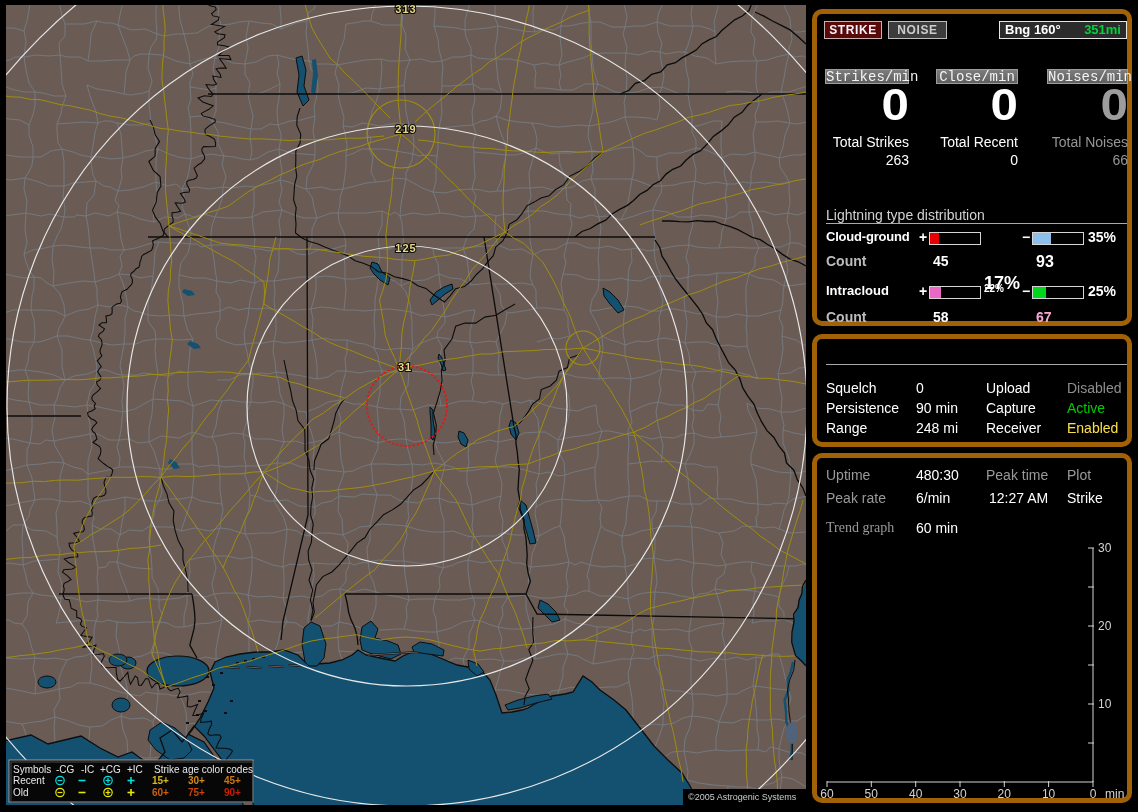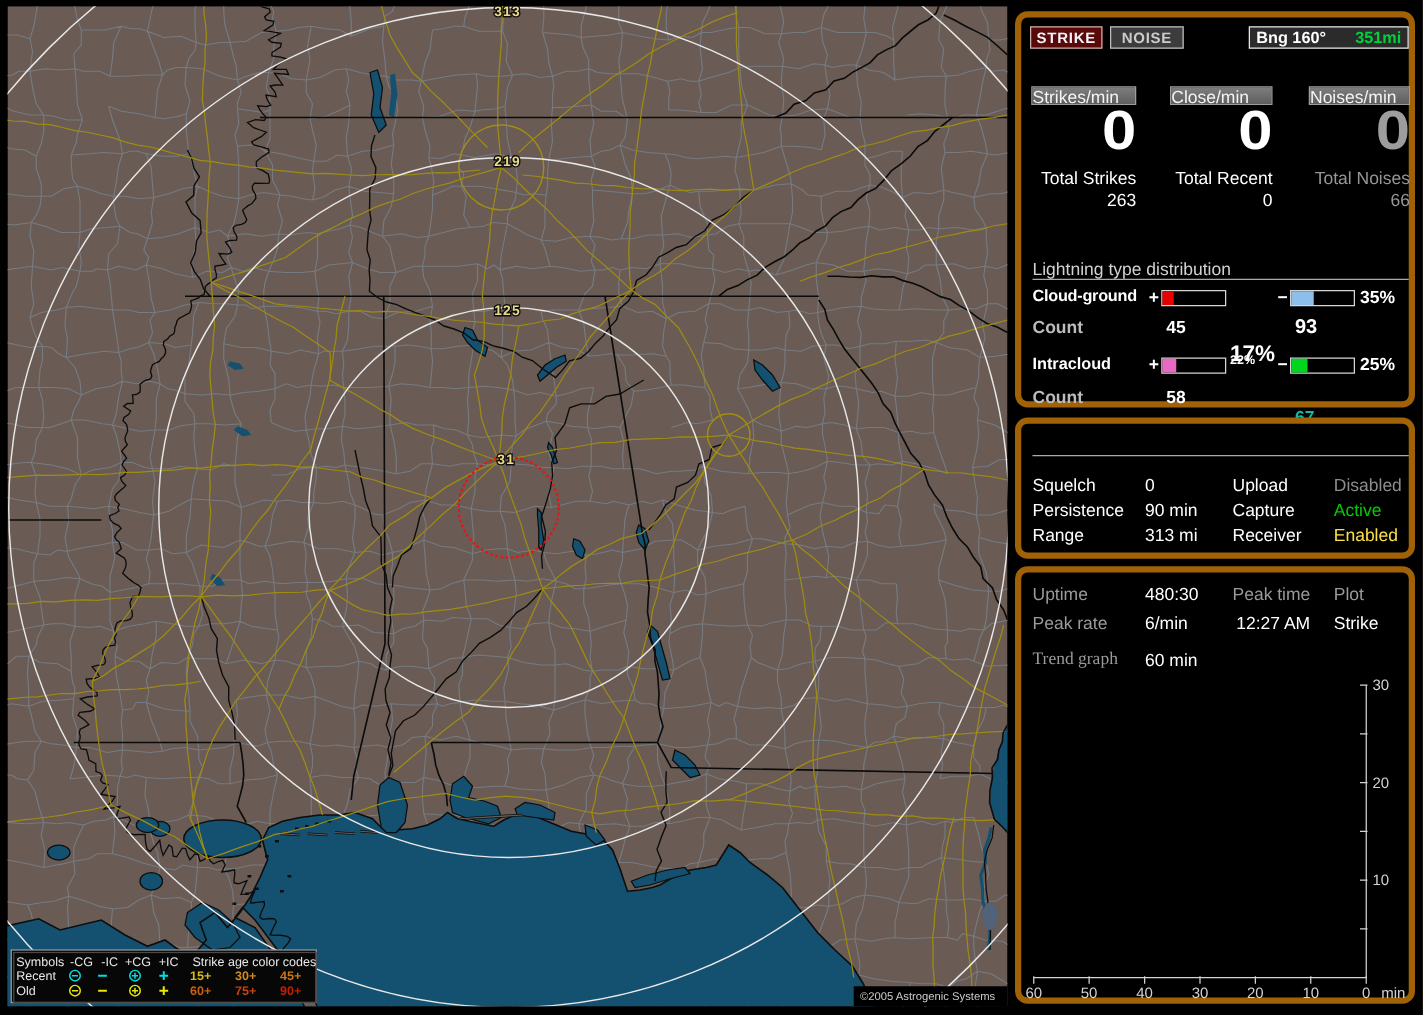--- a/index.html
+++ b/index.html
@@ -2,21 +2,21 @@
 <html><head><meta charset="utf-8"><title>t</title><style>
 html,body{margin:0;padding:0;background:#000;}
 body{width:1138px;height:812px;position:relative;overflow:hidden;
      font-family:"Liberation Sans",sans-serif;}
 *{box-sizing:border-box;}
 .abs{position:absolute;}
 .panel{position:absolute;left:812px;width:320px;background:#000;
        border:5px solid #a16207;border-radius:10px;}
 .btn{position:absolute;font-weight:bold;text-align:center;}
 .gbtn{position:absolute;background:linear-gradient(#7d7d7d,#5f5f5f);border:1px solid #9d9d9d;
-      color:#f4f4f4;font-size:14px;line-height:14px;height:15px;}
+      color:#f4f4f4;text-align:center;font-size:14px;line-height:14px;height:15px;font-family:Liberation Mono, monospace;}
 .col{position:absolute;text-align:right;white-space:nowrap;font-size:14px;}
 .bar{position:absolute;height:13px;width:52px;border:1px solid #d6d6d6;background:#000;}
 .bar>div{height:100%;}
 .lbl{position:absolute;font-size:14px;white-space:nowrap;}
 .b{font-weight:bold;}
 </style></head>
 <body>
 <svg class="abs" style="left:6px;top:5px;" width="800" height="800" viewBox="0 0 800 800">
 <rect x="0" y="0" width="800" height="800" fill="#6a5c55"></rect>
 <path d="M-7 -16 L2 -14 L15 -8 L25 -7M-7 -16 L-11 -5 L-9 8 L-12 19M-12 19 L-3 23 L8 23 L18 26M-12 19 L-10 33 L-7 42 L-6 56M-6 56 L4 55 L9 52 L18 52M-6 56 L-6 65 L-5 73 L-4 80M-4 80 L5 84 L18 87 L29 87M-4 80 L-3 92 L-10 101 L-10 110M-10 110 L3 114 L14 115 L23 120M-10 110 L-10 121 L-14 137 L-13 149M-13 149 L-0 150 L14 152 L27 152M-13 149 L-14 159 L-14 167 L-16 176M-16 176 L-3 174 L5 175 L19 173M-16 176 L-13 188 L-11 199 L-7 212M-7 212 L5 210 L13 209 L20 208M-7 212 L-7 223 L-9 233 L-13 244M-13 244 L-8 251 L-8 258 L-5 268M-5 268 L8 271 L18 273 L28 272M-5 268 L-3 281 L-7 294 L-5 309M-5 309 L7 305 L15 305 L25 305M-5 309 L-7 317 L-11 324 L-11 333M-11 333 L3 334 L16 337 L28 337M-3 367 L5 366 L13 365 L19 365M-3 367 L-5 377 L-12 388 L-15 395M-15 395 L0 393 L9 395 L23 397M-15 395 L-12 409 L-8 423 L-4 433M-4 433 L7 434 L15 436 L24 438M-4 433 L-5 445 L-4 454 L-5 467M-5 467 L2 465 L14 462 L21 460M-5 467 L-6 480 L-10 488 L-8 502M-8 502 L5 500 L18 497 L29 495M-8 502 L-9 511 L-11 521 L-11 527M-11 527 L-0 526 L7 520 L17 520M-4 560 L3 558 L10 559 L17 560M-4 560 L-3 572 L-2 578 L-4 591M-4 591 L7 589 L16 588 L27 588M-4 591 L-7 598 L-6 607 L-6 615M-6 615 L3 615 L8 618 L16 619M-6 615 L-7 626 L-11 638 L-13 650M-13 650 L-1 653 L15 654 L29 653M-13 650 L-14 658 L-14 672 L-15 680M-15 680 L-0 683 L16 686 L29 689M-15 680 L-14 692 L-15 701 L-15 712M-15 712 L-6 715 L3 717 L16 719M-15 712 L-13 726 L-9 732 L-7 745M-7 745 L3 747 L14 749 L25 748M-7 745 L-10 755 L-10 762 L-11 774M-11 774 L-2 776 L9 779 L19 780M-11 774 L-12 789 L-13 805 L-12 816M-12 816 L-3 813 L9 812 L17 809M25 -7 L33 -4 L43 -3 L53 -3M25 -7 L23 5 L21 16 L18 26M18 26 L20 36 L19 44 L18 52M18 52 L30 50 L43 51 L54 50M18 52 L20 65 L23 78 L29 87M29 87 L37 88 L48 91 L60 91M29 87 L29 100 L27 110 L23 120M23 120 L23 130 L27 142 L27 152M27 152 L35 152 L45 146 L56 144M27 152 L26 160 L23 167 L19 173M19 173 L30 176 L43 181 L58 181M19 173 L18 184 L21 196 L20 208M20 208 L35 211 L44 209 L58 212M20 208 L19 224 L21 238 L18 249M18 249 L27 245 L39 243 L47 241M18 249 L20 257 L23 265 L28 272M28 272 L35 273 L41 278 L47 281M28 272 L28 283 L26 291 L25 305M25 305 L37 305 L49 306 L59 311M25 305 L28 315 L29 328 L28 337M28 337 L34 337 L43 334 L51 331M28 337 L23 347 L22 357 L19 365M19 365 L35 367 L48 370 L59 375M19 365 L23 376 L22 389 L23 397M23 397 L34 400 L37 400 L48 400M23 397 L26 410 L26 424 L24 438M24 438 L34 439 L40 435 L48 436M24 438 L21 445 L21 451 L21 460M21 460 L35 459 L47 457 L58 458M21 460 L26 473 L27 481 L29 495M29 495 L36 494 L45 494 L54 496M29 495 L24 505 L23 511 L17 520M17 520 L26 525 L40 526 L51 532M17 520 L16 533 L17 549 L17 560M17 560 L28 556 L43 555 L53 554M17 560 L19 567 L22 580 L27 588M27 588 L35 590 L45 591 L55 593M27 588 L22 597 L21 611 L16 619M16 619 L22 628 L25 640 L29 653M29 653 L40 654 L49 653 L61 655M29 653 L27 663 L30 675 L29 689M29 689 L39 687 L45 686 L53 684M16 719 L28 717 L37 716 L49 712M16 719 L19 726 L21 736 L25 748M25 748 L36 746 L45 746 L52 748M25 748 L24 760 L24 770 L19 780M19 780 L32 778 L42 779 L50 775M19 780 L19 791 L18 800 L17 809M17 809 L26 810 L38 812 L48 812M53 -3 L60 -5 L71 -2 L82 -3M53 -3 L55 6 L56 11 L59 19M59 19 L72 19 L78 19 L91 16M59 19 L59 31 L53 38 L54 50M54 50 L61 52 L74 52 L82 56M54 50 L55 62 L56 79 L60 91M60 91 L56 102 L55 109 L51 119M51 119 L66 118 L77 117 L92 118M51 119 L51 126 L52 138 L56 144M56 144 L67 147 L75 150 L85 152M56 144 L58 157 L58 167 L58 181M58 181 L67 178 L80 177 L90 176M58 181 L57 192 L59 204 L58 212M58 212 L68 212 L71 210 L80 211M58 212 L55 224 L52 229 L47 241M47 241 L58 240 L73 242 L84 243M47 241 L46 255 L48 267 L47 281M47 281 L63 278 L77 276 L89 277M47 281 L54 289 L58 300 L59 311M59 311 L71 306 L83 304 L92 300M59 311 L56 318 L53 323 L51 331M51 331 L62 331 L76 334 L84 335M51 331 L56 345 L56 361 L59 375M59 375 L68 371 L82 369 L91 365M59 375 L54 383 L51 394 L48 400M48 400 L60 401 L69 402 L81 400M48 400 L49 412 L46 425 L48 436M48 436 L61 433 L74 431 L84 429M48 436 L49 441 L56 453 L58 458M58 458 L67 462 L76 464 L82 469M58 458 L54 471 L54 484 L54 496M54 496 L65 497 L74 496 L85 500M54 496 L50 508 L51 522 L51 532M51 532 L52 541 L54 545 L53 554M53 554 L52 567 L56 579 L55 593M55 593 L66 593 L80 597 L92 595M55 593 L54 603 L52 612 L50 618M50 618 L61 617 L77 615 L90 616M61 655 L69 652 L79 651 L85 648M61 655 L56 665 L53 673 L53 684M53 684 L65 682 L72 678 L84 678M53 684 L54 694 L48 705 L49 712M49 712 L63 716 L73 720 L84 722M49 712 L48 722 L49 738 L52 748M52 748 L64 748 L73 748 L82 751M52 748 L52 757 L53 764 L50 775M50 775 L63 775 L75 779 L85 777M50 775 L51 785 L48 802 L48 812M48 812 L62 816 L77 816 L92 817M82 -3 L92 -4 L107 -4 L118 -6M91 16 L99 18 L106 18 L112 20M91 16 L85 29 L84 42 L82 56M82 56 L94 56 L110 55 L124 55M81 80 L91 84 L105 86 L118 89M81 80 L84 91 L90 107 L92 118M92 118 L98 116 L104 116 L111 118M92 118 L89 127 L87 141 L85 152M85 152 L94 152 L105 154 L117 153M85 152 L85 158 L87 170 L90 176M90 176 L98 181 L104 182 L112 186M90 176 L88 190 L81 198 L80 211M80 211 L89 208 L103 211 L111 207M80 211 L82 221 L83 231 L84 243M84 243 L97 243 L105 245 L118 245M84 243 L86 255 L88 268 L89 277M89 277 L98 274 L104 273 L113 269M89 277 L91 284 L91 293 L92 300M92 300 L103 302 L114 300 L122 302M92 300 L89 312 L87 326 L84 335M84 335 L96 338 L106 340 L118 339M84 335 L87 343 L90 356 L91 365M91 365 L100 365 L110 369 L116 370M91 365 L89 379 L84 386 L81 400M81 400 L93 402 L106 405 L117 407M81 400 L82 411 L84 419 L84 429M84 429 L92 429 L103 435 L113 435M84 429 L86 441 L82 456 L82 469M82 469 L92 467 L103 465 L113 462M82 469 L82 481 L82 492 L85 500M85 500 L97 496 L110 494 L119 492M85 500 L84 507 L88 512 L86 520M86 520 L94 524 L105 524 L114 530M86 520 L87 535 L90 550 L92 563M92 563 L100 562 L103 557 L111 557M92 563 L91 573 L92 583 L92 595M92 595 L103 596 L114 597 L124 596M92 595 L91 604 L92 611 L90 616M90 616 L96 617 L102 615 L111 617M90 616 L88 625 L88 638 L85 648M85 648 L93 651 L103 656 L114 659M85 648 L86 661 L85 668 L84 678M84 678 L96 681 L107 685 L122 689M84 722 L96 721 L105 715 L115 711M84 722 L83 734 L83 739 L82 751M82 751 L82 759 L84 767 L85 777M85 777 L97 781 L108 781 L119 785M85 777 L89 792 L89 805 L92 817M118 -6 L130 -5 L139 -8 L153 -12M118 -6 L115 5 L114 10 L112 20M112 20 L125 25 L139 24 L151 29M112 20 L116 31 L121 44 L124 55M124 55 L128 51 L135 49 L143 49M124 55 L120 67 L119 79 L118 89M118 89 L125 90 L137 88 L143 86M111 118 L124 120 L136 120 L145 118M111 118 L115 129 L116 143 L117 153M117 153 L129 150 L140 146 L152 144M117 153 L115 165 L116 173 L112 186M112 186 L124 185 L137 182 L150 177M112 186 L109 195 L113 201 L111 207M111 207 L124 210 L134 214 L148 217M111 207 L113 218 L115 234 L118 245M118 245 L130 243 L142 239 L153 237M118 245 L114 251 L116 261 L113 269M113 269 L126 270 L134 273 L147 271M113 269 L117 278 L120 290 L122 302M122 302 L128 306 L134 307 L142 310M122 302 L119 314 L119 328 L118 339M118 339 L130 339 L137 336 L150 334M118 339 L116 350 L114 361 L116 370M116 370 L130 370 L138 368 L152 370M116 370 L118 380 L116 396 L117 407M117 407 L129 404 L136 400 L147 394M117 407 L116 414 L115 425 L113 435M113 435 L123 434 L132 438 L143 437M113 435 L111 442 L114 453 L113 462M113 462 L129 462 L139 462 L154 464M119 492 L131 494 L143 496 L153 496M119 492 L119 504 L116 517 L114 530M114 530 L123 525 L136 526 L144 521M114 530 L111 539 L113 548 L111 557M111 557 L125 562 L132 563 L146 564M111 557 L115 571 L121 586 L124 596M124 596 L131 594 L142 593 L153 595M111 617 L125 618 L140 617 L154 617M111 617 L110 631 L113 644 L114 659M114 659 L124 653 L136 651 L145 647M114 659 L117 670 L120 677 L122 689M122 689 L134 691 L140 687 L152 689M122 689 L120 697 L117 705 L115 711M115 711 L124 714 L138 713 L147 717M115 711 L117 725 L121 735 L122 750M122 750 L130 750 L138 753 L144 753M119 785 L129 783 L143 786 L154 785M119 803 L130 807 L142 811 L153 815M153 -12 L158 -9 L168 -9 L173 -6M153 -12 L150 3 L150 15 L151 29M151 29 L158 31 L170 29 L178 29M151 29 L150 35 L145 42 L143 49M143 49 L156 50 L170 56 L184 59M143 49 L142 63 L146 76 L143 86M143 86 L143 99 L144 108 L145 118M145 118 L148 126 L150 136 L152 144M152 144 L163 149 L172 152 L185 154M152 144 L150 153 L150 165 L150 177M150 177 L161 181 L170 179 L176 184M150 177 L151 191 L147 204 L148 217M148 217 L159 212 L172 213 L179 209M153 237 L166 238 L175 238 L184 239M153 237 L149 247 L148 262 L147 271M147 271 L145 287 L142 296 L142 310M142 310 L155 311 L167 310 L178 311M142 310 L142 316 L149 326 L150 334M150 334 L161 334 L174 335 L187 334M150 334 L149 345 L150 356 L152 370M152 370 L163 371 L173 366 L182 368M152 370 L150 376 L148 385 L147 394M147 394 L161 395 L176 396 L187 401M147 394 L146 409 L143 423 L143 437M143 437 L155 431 L173 433 L186 427M143 437 L148 446 L151 456 L154 464M154 464 L164 464 L173 459 L187 459M154 464 L154 473 L156 487 L153 496M153 496 L162 494 L174 494 L186 492M153 496 L149 502 L148 511 L144 521M144 521 L152 522 L166 522 L175 526M144 521 L143 534 L145 550 L146 564M146 564 L146 572 L152 584 L153 595M153 595 L164 594 L174 593 L181 590M153 595 L153 602 L156 609 L154 617M154 617 L161 618 L169 622 L178 622M154 617 L149 629 L148 638 L145 647M145 647 L158 648 L167 651 L177 655M145 647 L150 659 L152 674 L152 689M152 689 L161 689 L168 691 L173 690M152 689 L151 700 L150 710 L147 717M147 717 L148 729 L145 740 L144 753M144 753 L159 752 L169 751 L183 749M154 785 L160 781 L167 779 L178 772M154 785 L152 796 L155 807 L153 815M153 815 L160 813 L175 812 L182 808M173 -6 L187 -3 L196 -2 L209 -4M173 -6 L173 5 L174 15 L178 29M178 29 L191 28 L203 21 L215 20M178 29 L181 41 L183 48 L184 59M184 59 L191 56 L202 53 L209 53M184 59 L187 69 L184 77 L184 82M184 82 L191 83 L204 85 L210 83M184 82 L185 94 L182 103 L184 112M184 112 L194 111 L201 112 L206 116M184 112 L185 127 L185 138 L185 154M185 154 L194 151 L205 149 L218 151M185 154 L183 166 L181 174 L176 184M176 184 L190 182 L203 184 L217 182M176 184 L178 191 L176 202 L179 209M179 209 L188 212 L197 209 L209 212M179 209 L182 219 L185 227 L184 239M184 239 L191 239 L195 242 L205 240M184 239 L182 248 L175 258 L173 270M173 270 L187 273 L199 273 L211 276M173 270 L173 282 L177 299 L178 311M178 311 L189 309 L201 308 L214 306M178 311 L179 316 L182 326 L187 334M187 334 L184 345 L183 357 L182 368M182 368 L182 381 L184 390 L187 401M187 401 L196 398 L205 395 L216 396M187 401 L187 407 L186 418 L186 427M186 427 L193 429 L201 432 L206 432M186 427 L186 439 L186 450 L187 459M187 459 L193 462 L206 460 L213 461M187 459 L188 471 L187 479 L186 492M186 492 L195 496 L208 498 L216 499M186 492 L182 505 L178 517 L175 526M175 526 L189 523 L203 526 L214 523M183 555 L191 553 L198 552 L207 551M183 555 L184 567 L182 578 L181 590M181 590 L189 590 L200 592 L208 589M181 590 L181 598 L178 611 L178 622M178 622 L191 619 L204 618 L216 615M177 655 L186 656 L200 652 L210 654M177 655 L175 666 L175 681 L173 690M173 690 L182 690 L195 687 L207 687M173 690 L177 697 L180 707 L181 719M181 719 L191 718 L200 714 L211 712M181 719 L180 727 L184 740 L183 749M183 749 L195 748 L204 741 L214 740M183 749 L182 755 L182 767 L178 772M178 772 L181 786 L180 796 L182 808M182 808 L191 807 L200 809 L206 809M209 -4 L217 -6 L228 -3 L238 -3M209 -4 L213 4 L212 10 L215 20M215 20 L225 19 L233 17 L243 16M215 20 L213 33 L213 42 L209 53M209 53 L218 54 L227 58 L239 59M209 53 L207 65 L210 73 L210 83M210 83 L210 93 L210 106 L206 116M206 116 L219 118 L231 121 L245 124M206 116 L212 127 L212 139 L218 151M218 151 L228 152 L236 154 L244 155M218 151 L216 159 L220 172 L217 182M217 182 L226 183 L240 181 L248 182M217 182 L216 194 L213 203 L209 212M209 212 L222 213 L235 213 L246 212M209 212 L206 221 L205 228 L205 240M205 240 L219 240 L234 241 L248 244M205 240 L208 254 L209 264 L211 276M211 276 L225 278 L234 275 L249 278M211 276 L210 287 L214 294 L214 306M214 306 L223 302 L232 305 L243 303M214 306 L214 314 L210 323 L211 333M211 333 L220 337 L230 340 L239 339M211 375 L223 375 L234 370 L247 369M216 396 L224 395 L235 397 L245 397M216 396 L212 407 L210 421 L206 432M206 432 L217 430 L227 428 L237 429M206 432 L210 440 L212 451 L213 461M213 461 L220 462 L232 461 L240 461M213 461 L214 471 L214 485 L216 499M216 499 L217 505 L215 515 L214 523M214 523 L223 524 L229 526 L239 529M214 523 L210 534 L208 541 L207 551M207 551 L221 551 L235 554 L246 552M207 551 L210 563 L206 579 L208 589M208 589 L219 588 L232 588 L242 590M208 589 L211 596 L213 607 L216 615M216 615 L213 628 L210 644 L210 654M210 654 L222 653 L232 656 L242 658M210 654 L210 665 L207 677 L207 687M207 687 L219 688 L233 686 L244 687M207 687 L207 697 L208 705 L211 712M211 712 L222 712 L234 715 L248 719M211 712 L212 720 L214 730 L214 740M214 740 L213 756 L214 766 L215 782M215 782 L226 784 L233 780 L241 782M206 809 L221 809 L233 813 L248 816M238 -3 L249 -4 L260 -6 L273 -6M243 16 L255 18 L266 19 L275 24M243 16 L240 32 L242 43 L239 59M239 59 L250 57 L262 51 L271 50M239 59 L239 69 L244 78 L242 90M242 90 L255 88 L264 84 L274 79M242 90 L244 99 L247 111 L245 124M245 124 L255 124 L264 119 L272 120M245 124 L244 132 L246 146 L244 155M244 155 L252 153 L262 147 L273 144M248 182 L256 180 L266 178 L274 175M248 182 L248 194 L248 201 L246 212M246 212 L257 207 L267 206 L276 205M246 212 L247 222 L249 233 L248 244M248 244 L254 244 L263 246 L273 244M248 244 L250 253 L248 265 L249 278M249 278 L253 276 L262 276 L268 276M249 278 L246 288 L244 296 L243 303M243 303 L250 304 L261 303 L269 305M243 303 L242 312 L238 328 L239 339M239 339 L248 338 L257 338 L268 336M239 339 L241 347 L243 359 L247 369M247 369 L255 368 L263 369 L270 367M247 369 L247 377 L245 390 L245 397M245 397 L255 398 L268 396 L278 399M245 397 L240 409 L241 416 L237 429M237 429 L249 434 L264 434 L278 437M237 429 L239 438 L238 452 L240 461M240 461 L251 461 L260 460 L271 458M240 461 L239 471 L242 478 L244 490M244 490 L253 492 L260 496 L268 496M244 490 L243 504 L239 516 L239 529M239 529 L255 528 L267 528 L281 524M239 529 L243 536 L246 547 L246 552M246 552 L254 555 L267 560 L277 562M246 552 L246 566 L244 580 L242 590M242 590 L252 592 L264 591 L277 593M242 590 L244 600 L244 608 L242 617M242 617 L254 615 L267 617 L281 617M242 617 L243 630 L243 646 L242 658M242 658 L252 656 L259 649 L268 648M242 658 L243 666 L245 676 L244 687M244 687 L251 688 L262 685 L269 686M244 687 L243 699 L245 710 L248 719M248 719 L259 718 L267 713 L275 712M248 719 L247 725 L244 735 L241 740M241 740 L256 746 L264 747 L277 751M241 782 L251 783 L262 782 L270 780M241 782 L244 794 L247 805 L248 816M248 816 L259 815 L267 807 L278 805M273 -6 L284 -6 L298 -4 L310 -2M273 -6 L274 2 L275 13 L275 24M275 24 L285 20 L290 18 L301 16M271 50 L282 53 L292 55 L303 56M271 50 L273 59 L271 68 L274 79M274 79 L273 93 L271 105 L272 120M272 120 L284 116 L295 115 L309 111M272 120 L275 129 L275 133 L273 144M273 144 L285 148 L297 149 L309 150M273 144 L274 153 L276 167 L274 175M274 175 L283 177 L294 182 L300 184M274 175 L276 185 L273 197 L276 205M276 205 L288 210 L298 213 L311 213M276 205 L273 216 L275 232 L273 244M273 244 L282 244 L292 249 L301 250M273 244 L273 255 L272 267 L268 276M268 276 L282 274 L294 272 L310 272M268 276 L269 287 L268 295 L269 305M269 305 L282 305 L291 305 L305 304M269 305 L270 316 L270 326 L268 336M268 336 L279 338 L291 337 L306 335M268 336 L267 347 L269 356 L270 367M270 367 L284 369 L296 371 L311 374M270 367 L273 380 L274 389 L278 399M278 399 L287 403 L292 406 L300 407M278 399 L278 410 L276 425 L278 437M278 437 L290 436 L299 439 L308 437M278 437 L275 444 L273 449 L271 458M271 458 L285 458 L295 462 L309 463M271 458 L272 472 L271 483 L268 496M268 496 L281 495 L293 501 L309 502M268 496 L272 503 L278 513 L281 524M281 524 L291 526 L295 529 L303 531M281 524 L280 537 L278 549 L277 562M277 562 L284 559 L295 560 L307 558M277 562 L278 570 L278 585 L277 593M277 593 L285 592 L296 591 L305 593M277 593 L280 603 L278 609 L281 617M281 617 L290 618 L293 620 L303 626M281 617 L274 627 L272 638 L268 648M268 648 L282 648 L299 647 L311 647M268 648 L268 659 L270 675 L269 686M269 686 L283 684 L297 682 L311 680M269 686 L273 696 L274 701 L275 712M275 712 L285 712 L298 716 L306 717M275 712 L277 725 L276 736 L277 751M277 751 L284 747 L293 742 L304 740M277 751 L274 760 L272 768 L270 780M270 780 L283 779 L297 778 L311 774M270 780 L271 788 L274 797 L278 805M278 805 L287 809 L294 810 L302 814M310 -2 L319 -4 L329 -3 L335 -4M310 -2 L308 4 L302 8 L301 16M301 16 L300 28 L302 44 L303 56M303 56 L311 59 L323 59 L331 60M303 56 L305 64 L311 72 L312 84M312 84 L310 94 L308 102 L309 111M309 111 L307 126 L309 138 L309 150M309 150 L307 160 L301 172 L300 184M300 184 L315 182 L327 185 L337 184M300 184 L306 192 L308 202 L311 213M311 213 L317 211 L325 208 L332 208M311 213 L306 224 L306 238 L301 250M301 250 L312 245 L327 244 L340 240M310 272 L320 271 L329 272 L339 274M310 272 L310 285 L308 294 L305 304M305 304 L315 302 L327 303 L338 305M305 304 L307 314 L306 326 L306 335M306 335 L319 333 L327 335 L341 335M306 335 L309 347 L311 360 L311 374M311 374 L322 372 L331 366 L340 366M300 407 L313 402 L322 397 L334 395M300 407 L302 419 L305 426 L308 437M308 437 L317 435 L324 431 L333 427M308 437 L308 446 L307 453 L309 463M309 463 L320 465 L330 466 L338 467M309 463 L309 477 L307 487 L309 502M309 502 L316 498 L326 496 L333 491M309 502 L309 509 L303 519 L303 531M303 531 L314 528 L324 528 L337 530M307 558 L322 559 L332 559 L344 558M307 558 L308 571 L306 581 L305 593M305 593 L316 591 L324 585 L334 584M305 593 L304 602 L302 613 L303 626M303 626 L310 621 L326 621 L333 617M303 626 L305 633 L308 641 L311 647M311 680 L322 683 L328 683 L338 681M311 680 L310 691 L310 705 L306 717M306 717 L318 715 L329 715 L344 716M306 717 L307 727 L307 734 L304 740M304 740 L317 743 L329 743 L340 742M304 740 L309 751 L309 763 L311 774M311 774 L306 788 L307 802 L302 814M302 814 L315 815 L329 810 L343 811M335 -4 L345 -8 L358 -6 L369 -10M340 19 L348 18 L358 16 L365 16M340 19 L338 35 L334 45 L331 60M331 60 L347 57 L359 55 L375 54M331 60 L329 68 L333 80 L332 89M332 89 L346 88 L360 83 L374 84M332 89 L334 99 L338 112 L337 121M337 121 L346 122 L357 118 L363 119M337 121 L339 128 L341 140 L340 151M340 151 L348 148 L356 144 L363 144M340 151 L340 162 L339 170 L337 184M337 184 L349 181 L360 178 L370 177M337 184 L334 192 L334 199 L332 208M332 208 L345 208 L361 208 L376 206M332 208 L333 217 L338 228 L340 240M340 240 L338 251 L339 261 L339 274M339 274 L348 274 L360 272 L373 271M339 274 L340 284 L339 296 L338 305M338 305 L349 305 L358 306 L369 305M341 335 L350 338 L359 339 L368 343M341 335 L341 348 L339 353 L340 366M340 366 L354 368 L363 366 L376 366M340 366 L337 377 L335 386 L334 395M334 395 L347 399 L358 399 L371 402M334 395 L332 404 L335 415 L333 427M333 427 L347 432 L357 433 L372 438M333 427 L334 439 L335 454 L338 467M338 467 L347 466 L355 462 L365 459M338 467 L336 474 L332 484 L333 491M333 491 L348 492 L356 489 L371 490M333 491 L332 506 L336 514 L337 530M337 530 L348 525 L354 522 L364 521M337 530 L342 538 L341 548 L344 558M344 558 L348 560 L354 558 L362 557M344 558 L340 567 L340 576 L334 584M334 584 L346 587 L359 584 L370 587M334 584 L335 596 L334 606 L333 617M333 617 L343 619 L355 623 L365 624M333 617 L332 625 L332 634 L333 646M333 646 L348 647 L359 647 L372 652M333 646 L337 657 L334 669 L338 681M338 681 L348 681 L360 686 L372 690M338 681 L340 691 L343 704 L344 716M344 716 L353 716 L362 718 L373 717M344 716 L344 726 L340 734 L340 742M340 742 L350 747 L359 748 L371 753M340 742 L342 753 L342 765 L343 778M343 811 L351 811 L360 815 L371 816M369 -10 L379 -13 L393 -14 L405 -15M369 -10 L369 1 L366 9 L365 16M365 16 L377 20 L383 20 L396 20M375 54 L383 56 L396 56 L404 55M375 54 L376 63 L375 74 L374 84M374 84 L379 83 L391 82 L398 80M374 84 L370 97 L366 106 L363 119M363 119 L374 121 L390 118 L403 120M363 119 L361 129 L365 134 L363 144M363 144 L378 144 L390 146 L407 149M363 144 L367 152 L365 167 L370 177M370 177 L381 176 L388 173 L400 174M376 206 L384 210 L389 207 L394 211M376 206 L376 220 L372 230 L373 244M373 244 L383 244 L391 241 L398 240M373 244 L374 253 L371 264 L373 271M373 271 L380 273 L389 276 L395 281M373 271 L371 283 L369 295 L369 305M369 305 L382 304 L392 305 L405 307M369 305 L368 315 L369 330 L368 343M368 343 L379 345 L395 343 L407 344M368 343 L372 351 L373 358 L376 366M376 366 L385 367 L393 367 L403 366M376 366 L374 376 L374 388 L371 402M371 402 L377 403 L384 404 L394 404M371 402 L372 414 L373 425 L372 438M372 438 L382 435 L393 434 L400 434M372 438 L372 443 L369 450 L365 459M365 459 L381 459 L392 460 L406 459M365 459 L366 467 L367 479 L371 490M371 490 L384 490 L393 495 L402 497M371 490 L369 499 L367 509 L364 521M364 521 L376 519 L389 520 L400 521M364 521 L364 535 L361 543 L362 557M362 557 L373 555 L389 556 L398 556M362 557 L364 570 L367 576 L370 587M370 587 L381 590 L393 592 L403 595M370 587 L370 601 L366 614 L365 624M365 624 L376 625 L390 624 L398 624M365 624 L370 632 L369 641 L372 652M372 652 L378 656 L390 655 L398 659M372 652 L372 667 L370 675 L372 690M372 690 L381 688 L394 685 L405 685M372 690 L370 699 L375 709 L373 717M373 717 L383 714 L393 715 L400 713M373 717 L374 730 L371 742 L371 753M371 753 L378 751 L390 753 L398 754M371 753 L370 764 L371 769 L368 779M368 779 L379 777 L390 778 L399 779M368 779 L367 792 L368 804 L371 816M371 816 L381 816 L395 813 L407 812M405 -15 L414 -15 L422 -12 L433 -10M405 -15 L400 -3 L397 8 L396 20M396 20 L400 30 L399 44 L404 55M404 55 L415 54 L426 57 L436 56M404 55 L400 65 L399 74 L398 80M398 80 L399 93 L400 107 L403 120M403 120 L407 130 L408 139 L407 149M407 149 L413 151 L421 150 L431 151M407 149 L406 155 L400 168 L400 174M400 174 L411 180 L416 183 L427 187M400 174 L398 184 L395 199 L394 211M394 211 L407 208 L420 210 L434 208M394 211 L396 218 L397 231 L398 240M398 240 L396 255 L396 265 L395 281M395 281 L405 276 L419 275 L433 269M395 281 L400 287 L404 299 L405 307M405 307 L416 311 L426 309 L439 312M405 307 L406 318 L406 332 L407 344M407 344 L413 339 L423 335 L431 332M407 344 L404 351 L403 359 L403 366M403 366 L417 367 L427 369 L437 369M403 366 L402 380 L395 392 L394 404M394 404 L406 405 L422 400 L435 401M394 404 L398 415 L399 423 L400 434M400 434 L408 437 L421 435 L429 437M400 434 L401 441 L404 452 L406 459M406 459 L416 460 L428 458 L439 460M406 459 L407 470 L405 486 L402 497M402 497 L412 498 L420 494 L433 493M402 497 L402 506 L403 512 L400 521M400 521 L413 525 L427 527 L438 527M400 521 L401 530 L397 545 L398 556M398 556 L410 558 L423 559 L437 563M398 556 L399 570 L401 582 L403 595M403 595 L413 594 L422 594 L429 594M403 595 L400 602 L401 612 L398 624M398 624 L409 626 L422 627 L431 627M398 659 L411 660 L421 657 L432 657M398 659 L399 667 L400 677 L405 685M405 685 L412 684 L422 683 L429 681M405 685 L405 696 L402 703 L400 713M400 713 L409 719 L422 719 L433 722M400 713 L400 727 L399 738 L398 754M398 754 L409 749 L422 746 L432 742M398 754 L399 760 L399 769 L399 779M399 779 L410 779 L419 779 L433 776M399 779 L403 788 L404 801 L407 812M407 812 L416 813 L423 811 L433 811M433 -10 L444 -9 L454 -10 L463 -11M433 -10 L429 -0 L429 10 L428 21M428 21 L440 22 L451 23 L459 25M428 21 L432 34 L433 45 L436 56M436 56 L447 52 L456 52 L465 50M436 56 L437 64 L436 71 L436 81M436 81 L445 81 L456 80 L467 79M436 81 L435 93 L436 108 L433 123M433 123 L444 122 L453 121 L467 120M433 123 L432 133 L432 143 L431 151M431 151 L430 161 L430 176 L427 187M427 187 L439 188 L451 185 L466 184M427 187 L430 194 L432 201 L434 208M434 208 L444 209 L458 212 L470 211M427 244 L436 243 L445 243 L457 243M427 244 L428 250 L432 259 L433 269M433 269 L444 273 L455 274 L465 280M433 269 L435 286 L437 298 L439 312M439 312 L451 309 L459 306 L469 305M439 312 L439 318 L432 326 L431 332M431 332 L443 334 L451 336 L464 337M431 332 L436 342 L433 357 L437 369M437 369 L448 370 L459 368 L467 368M437 369 L436 380 L433 389 L435 401M435 401 L447 398 L455 396 L466 396M429 437 L439 438 L452 436 L463 439M429 437 L431 444 L436 454 L439 460M439 460 L447 462 L454 466 L461 466M439 460 L436 472 L434 483 L433 493M433 493 L443 497 L454 498 L466 500M433 493 L435 506 L438 515 L438 527M438 527 L447 526 L461 531 L468 532M438 527 L438 538 L438 553 L437 563M437 563 L447 560 L451 558 L462 555M437 563 L433 573 L434 582 L429 594M429 594 L439 595 L455 595 L467 593M429 594 L427 605 L430 614 L431 627M431 627 L445 623 L457 617 L469 615M431 627 L433 639 L433 645 L432 657M432 657 L440 657 L449 653 L457 654M432 657 L432 666 L428 673 L429 681M429 681 L431 694 L432 708 L433 722M433 722 L444 718 L455 716 L467 715M433 722 L431 727 L431 733 L432 742M432 742 L441 743 L448 746 L458 749M432 742 L433 752 L431 763 L433 776M433 776 L444 777 L455 777 L469 778M433 776 L431 786 L432 798 L433 811M433 811 L444 814 L456 815 L466 816M463 -11 L473 -8 L481 -7 L489 -5M463 -11 L463 1 L459 15 L459 25M459 25 L470 24 L482 23 L492 21M459 25 L460 32 L465 43 L465 50M465 50 L472 53 L482 54 L490 54M465 50 L465 58 L466 69 L467 79M467 79 L475 84 L487 84 L496 90M467 79 L469 94 L466 107 L467 120M467 120 L475 116 L482 115 L490 111M467 120 L470 128 L467 139 L468 147M468 147 L480 148 L491 149 L500 150M468 147 L468 157 L469 172 L466 184M466 184 L475 185 L483 187 L491 186M466 184 L470 191 L467 204 L470 211M470 211 L476 211 L484 209 L490 211M470 211 L468 224 L462 230 L457 243M457 243 L467 242 L479 241 L492 240M457 243 L461 254 L463 270 L465 280M465 280 L475 279 L483 278 L488 279M469 305 L467 314 L464 326 L464 337M464 337 L470 338 L483 336 L490 337M464 337 L467 346 L467 357 L467 368M467 368 L475 368 L484 370 L493 370M467 368 L465 376 L468 388 L466 396M466 396 L479 398 L485 396 L497 399M463 439 L472 438 L484 435 L492 437M463 439 L462 448 L463 458 L461 466M461 466 L469 465 L481 463 L491 462M461 466 L461 478 L465 490 L466 500M466 500 L475 497 L485 494 L495 491M466 500 L467 511 L466 521 L468 532M468 532 L476 531 L489 531 L496 528M468 532 L466 537 L466 545 L462 555M462 555 L476 558 L486 556 L502 555M462 555 L462 566 L464 582 L467 593M467 593 L478 593 L491 592 L502 592M467 593 L469 599 L466 609 L469 615M469 615 L478 617 L482 619 L492 622M469 615 L463 630 L463 642 L457 654M457 654 L469 655 L486 654 L498 656M457 654 L460 668 L463 677 L469 691M469 691 L476 687 L482 689 L489 685M469 691 L470 699 L469 709 L467 715M467 715 L474 715 L488 717 L495 721M467 715 L466 727 L460 737 L458 749M458 749 L468 751 L480 751 L492 751M458 749 L460 757 L465 767 L469 778M469 778 L479 777 L487 778 L496 776M469 778 L466 792 L465 805 L466 816M466 816 L477 817 L488 811 L497 812M489 -5 L503 -3 L515 -3 L529 -6M489 -5 L489 3 L489 13 L492 21M492 21 L506 24 L518 26 L529 27M492 21 L491 33 L489 43 L490 54M490 54 L504 54 L514 56 L528 60M490 54 L491 65 L492 75 L496 90M496 90 L495 98 L494 105 L490 111M490 111 L500 115 L512 117 L526 118M490 111 L494 126 L499 138 L500 150M500 150 L510 150 L521 147 L530 143M500 150 L497 164 L496 173 L491 186M491 186 L500 186 L512 183 L524 183M490 211 L499 209 L511 210 L522 206M490 211 L489 220 L489 231 L492 240M492 240 L504 245 L516 244 L527 250M488 279 L500 279 L516 278 L527 280M488 279 L494 289 L495 300 L501 308M501 308 L511 307 L523 305 L531 303M501 308 L499 319 L495 327 L490 337M490 337 L493 348 L492 361 L493 370M493 370 L506 370 L519 374 L531 372M497 399 L508 396 L515 398 L524 395M497 399 L494 410 L493 423 L492 437M492 437 L507 434 L518 428 L533 427M492 437 L492 443 L489 455 L491 462M491 462 L505 462 L519 465 L533 469M491 462 L494 471 L496 479 L495 491M495 491 L493 501 L497 516 L496 528M496 528 L509 530 L519 530 L533 531M496 528 L496 535 L501 546 L502 555M502 555 L507 558 L515 558 L525 562M502 592 L509 591 L512 591 L520 590M502 592 L496 602 L497 610 L492 622M492 622 L503 624 L517 624 L526 623M492 622 L496 634 L494 646 L498 656M498 656 L509 656 L518 653 L529 654M498 656 L494 667 L492 675 L489 685M489 685 L500 685 L519 689 L531 690M489 685 L488 697 L490 708 L495 721M495 721 L496 731 L495 743 L492 751M492 751 L500 752 L511 752 L520 752M492 751 L494 757 L493 768 L496 776M496 776 L507 780 L516 779 L527 784M496 776 L495 788 L495 799 L497 812M497 812 L506 808 L515 807 L523 804M529 -6 L539 -4 L552 -2 L563 -3M529 -6 L527 6 L527 17 L529 27M529 27 L537 24 L548 25 L555 21M528 60 L539 58 L546 60 L553 60M528 60 L530 68 L529 74 L529 83M529 83 L538 83 L548 84 L555 85M526 118 L536 119 L542 121 L552 122M526 118 L529 125 L531 134 L530 143M530 143 L536 146 L546 149 L553 148M530 143 L526 157 L523 168 L524 183M524 183 L536 182 L547 185 L560 183M524 183 L525 192 L523 197 L522 206M522 206 L538 206 L552 209 L564 210M522 206 L524 222 L524 236 L527 250M527 250 L537 245 L550 244 L561 238M527 250 L525 260 L524 272 L527 280M527 280 L530 285 L530 295 L531 303M531 303 L542 303 L548 304 L558 305M531 337 L544 333 L552 334 L564 331M531 372 L538 372 L550 371 L556 368M524 395 L539 400 L550 403 L564 405M524 395 L527 406 L532 414 L533 427M533 427 L539 427 L546 431 L552 435M533 427 L533 442 L534 453 L533 469M533 469 L543 467 L552 471 L559 470M533 469 L530 479 L531 490 L530 502M530 502 L539 497 L548 495 L556 494M530 502 L529 509 L532 523 L533 531M533 531 L542 526 L548 523 L554 521M533 531 L529 542 L526 549 L525 562M525 562 L537 561 L548 560 L563 557M525 562 L523 570 L522 582 L520 590M520 590 L535 593 L545 593 L560 591M520 590 L520 603 L523 615 L526 623M526 623 L536 621 L548 619 L559 614M526 623 L528 632 L530 644 L529 654M529 654 L539 652 L552 649 L562 649M531 690 L537 691 L546 686 L553 685M531 690 L528 696 L525 706 L521 712M521 712 L531 713 L540 718 L552 719M521 712 L519 725 L523 740 L520 752M520 752 L522 761 L527 775 L527 784M527 784 L542 783 L552 780 L563 776M527 784 L524 789 L523 795 L523 804M523 804 L531 808 L541 811 L553 816M563 -3 L569 -3 L574 -5 L583 -4M563 -3 L560 5 L556 13 L555 21M555 21 L563 21 L577 18 L585 17M555 21 L554 33 L556 50 L553 60M553 60 L562 57 L577 53 L586 49M553 60 L555 71 L553 77 L555 85M555 85 L567 85 L579 79 L592 79M552 122 L563 121 L575 120 L583 121M553 148 L564 148 L573 147 L586 146M553 148 L554 160 L560 174 L560 183M560 183 L567 182 L576 176 L585 174M560 183 L561 195 L565 199 L564 210M564 210 L574 213 L585 210 L593 212M564 210 L566 219 L564 227 L561 238M561 238 L570 238 L582 243 L593 243M561 238 L558 251 L560 257 L557 269M557 269 L571 270 L581 274 L593 275M557 269 L555 279 L557 293 L558 305M558 305 L562 312 L562 322 L564 331M556 368 L571 372 L581 373 L593 374M556 368 L558 381 L563 392 L564 405M564 405 L572 406 L579 403 L590 400M564 405 L561 417 L557 425 L552 435M552 435 L565 432 L582 430 L596 426M552 435 L552 446 L558 457 L559 470M559 470 L568 467 L581 464 L589 462M559 470 L558 480 L557 487 L556 494M556 494 L566 495 L580 496 L592 495M556 494 L556 502 L555 513 L554 521M554 521 L558 531 L560 545 L563 557M563 557 L569 560 L575 557 L584 560M563 557 L560 571 L562 582 L560 591M560 591 L568 590 L577 586 L583 586M560 591 L558 601 L562 607 L559 614M559 614 L569 618 L583 620 L591 622M559 614 L559 627 L559 639 L562 649M562 649 L572 651 L577 654 L587 659M562 649 L557 662 L557 671 L553 685M553 685 L566 682 L576 685 L590 683M553 685 L550 694 L551 706 L552 719M552 719 L566 718 L580 712 L591 710M552 719 L551 726 L551 737 L554 743M554 743 L569 745 L578 749 L592 752M554 743 L556 754 L558 765 L563 776M563 776 L558 788 L558 803 L553 816M553 816 L564 811 L579 810 L593 806M583 -4 L596 -7 L610 -11 L620 -13M583 -4 L583 2 L583 8 L585 17M585 17 L594 17 L606 22 L619 22M585 17 L585 26 L585 37 L586 49M586 49 L598 48 L611 48 L620 48M586 49 L587 61 L588 67 L592 79M592 79 L601 83 L609 87 L620 88M592 79 L587 93 L587 105 L583 121M583 121 L594 119 L605 117 L619 112M583 121 L582 132 L584 138 L586 146M586 146 L598 147 L614 143 L627 142M586 146 L586 154 L587 165 L585 174M585 174 L598 174 L612 174 L626 174M585 174 L589 184 L589 199 L593 212M593 212 L599 211 L606 212 L615 215M593 212 L595 222 L594 231 L593 243M593 243 L602 241 L616 245 L625 244M593 243 L592 254 L593 263 L593 275M593 275 L605 275 L615 273 L622 275M593 275 L592 285 L586 295 L584 306M584 306 L593 305 L609 302 L619 301M584 306 L588 313 L593 323 L596 331M596 331 L604 335 L612 337 L619 340M596 331 L597 345 L594 360 L593 374M593 374 L604 373 L617 373 L625 374M590 400 L591 410 L592 419 L596 426M596 426 L603 426 L613 428 L622 430M596 426 L592 439 L592 452 L589 462M589 462 L589 471 L590 484 L592 495M592 495 L603 496 L612 493 L623 491M592 495 L596 503 L594 512 L595 521M595 521 L600 525 L608 528 L616 531M595 521 L591 534 L587 546 L584 560M584 560 L597 562 L609 561 L619 562M584 560 L581 571 L583 576 L583 586M583 586 L594 591 L607 591 L622 594M591 622 L603 622 L616 626 L626 628M591 622 L591 634 L589 645 L587 659M587 659 L600 657 L614 654 L625 654M590 683 L603 682 L611 682 L623 677M590 683 L590 694 L591 702 L591 710M591 710 L603 714 L616 717 L627 720M591 710 L590 722 L593 737 L592 752M592 752 L600 750 L607 744 L618 743M592 752 L594 763 L591 773 L592 782M592 782 L600 779 L612 780 L624 776M592 782 L592 790 L593 796 L593 806M593 806 L599 804 L612 805 L619 803M620 -13 L635 -9 L645 -12 L658 -8M620 -13 L618 -1 L621 12 L619 22M619 22 L629 21 L638 21 L651 17M619 22 L617 29 L621 42 L620 48M620 48 L633 50 L645 46 L654 47M620 48 L619 60 L621 74 L620 88M620 88 L631 87 L643 83 L656 82M620 88 L618 98 L619 103 L619 112M619 112 L630 112 L643 113 L651 115M619 112 L623 125 L626 135 L627 142M627 142 L636 147 L640 151 L651 152M627 142 L628 154 L628 165 L626 174M626 174 L635 177 L645 181 L656 181M626 174 L624 186 L621 203 L615 215M615 215 L628 211 L639 207 L647 205M625 244 L631 243 L642 246 L648 245M625 244 L626 256 L623 263 L622 275M622 275 L635 276 L644 272 L655 271M622 275 L622 286 L621 294 L619 301M619 301 L631 302 L643 306 L655 306M619 301 L618 311 L617 327 L619 340M619 340 L631 336 L640 337 L652 334M619 340 L619 350 L623 365 L625 374M625 374 L636 372 L646 369 L656 364M625 374 L624 386 L623 397 L624 407M624 407 L635 402 L642 399 L652 397M624 407 L626 417 L622 425 L622 430M622 430 L634 431 L646 434 L655 432M622 430 L623 438 L622 449 L622 459M622 459 L631 458 L646 456 L655 457M622 459 L622 472 L623 481 L623 491M623 491 L634 491 L644 496 L651 496M623 491 L621 503 L620 518 L616 531M616 531 L624 530 L635 526 L646 524M616 531 L616 540 L619 554 L619 562M619 562 L630 559 L636 554 L648 553M619 562 L621 573 L622 584 L622 594M622 594 L630 590 L638 588 L649 587M622 594 L625 608 L627 619 L626 628M626 628 L634 624 L638 626 L646 624M626 628 L625 636 L628 646 L625 654M625 654 L632 653 L643 654 L648 651M625 654 L624 662 L622 668 L623 677M623 677 L626 693 L627 708 L627 720M627 720 L639 721 L648 719 L657 720M627 720 L626 727 L623 736 L618 743M618 743 L629 746 L638 747 L647 752M618 743 L618 751 L621 766 L624 776M624 776 L634 777 L636 772 L646 772M624 776 L622 785 L622 796 L619 803M619 803 L630 809 L644 809 L658 815M658 -8 L666 -6 L676 -8 L685 -8M658 -8 L656 1 L653 7 L651 17M651 17 L664 21 L673 21 L687 21M651 17 L652 28 L656 39 L654 47M654 47 L660 49 L671 47 L679 47M654 47 L655 56 L658 71 L656 82M656 82 L664 85 L674 89 L682 90M656 82 L653 90 L654 103 L651 115M651 152 L663 148 L675 148 L690 143M651 152 L651 163 L653 173 L656 181M656 181 L668 180 L676 178 L689 176M656 181 L655 188 L651 195 L647 205M647 205 L661 207 L672 212 L685 212M647 205 L647 218 L649 233 L648 245M648 245 L659 243 L669 241 L683 240M648 245 L649 254 L651 262 L655 271M655 271 L664 271 L673 274 L682 272M655 271 L653 281 L657 296 L655 306M655 306 L662 304 L669 304 L679 306M655 306 L653 313 L654 325 L652 334M652 334 L659 333 L670 335 L679 338M652 334 L652 342 L654 352 L656 364M656 364 L666 365 L678 367 L690 367M656 364 L653 377 L655 385 L652 397M652 397 L665 400 L677 400 L687 405M652 397 L650 407 L652 420 L655 432M655 432 L668 433 L678 429 L688 428M655 432 L657 440 L656 450 L655 457M655 457 L662 456 L669 457 L679 459M651 496 L664 496 L675 499 L685 499M651 496 L650 507 L646 514 L646 524M646 524 L659 521 L671 521 L686 522M646 524 L649 533 L649 544 L648 553M648 553 L662 556 L672 554 L688 558M648 553 L650 567 L651 577 L649 587M649 587 L662 588 L675 591 L688 593M649 587 L648 600 L648 612 L646 624M646 624 L658 625 L670 624 L683 627M646 624 L646 633 L647 644 L648 651M648 651 L661 650 L672 652 L685 654M648 651 L649 660 L655 672 L655 684M655 684 L667 686 L674 686 L686 689M655 684 L658 698 L657 709 L657 720M657 720 L668 718 L677 713 L686 711M657 720 L654 729 L649 742 L647 752M647 752 L657 753 L666 747 L678 746M646 772 L649 784 L656 803 L658 815M685 -8 L686 -0 L685 10 L687 21M687 21 L694 21 L704 24 L709 27M687 21 L685 30 L682 40 L679 47M679 47 L689 51 L701 53 L710 59M679 47 L680 63 L683 77 L682 90M682 90 L684 102 L686 109 L686 122M686 122 L695 120 L707 116 L716 116M686 122 L686 127 L690 135 L690 143M690 143 L700 145 L709 149 L716 153M690 143 L687 153 L690 164 L689 176M689 176 L698 179 L710 177 L721 179M689 176 L687 188 L686 202 L685 212M685 212 L696 210 L707 211 L720 214M685 212 L687 219 L683 233 L683 240M683 240 L691 242 L704 243 L713 243M683 240 L680 252 L683 262 L682 272M682 272 L690 270 L702 270 L711 268M682 272 L682 286 L678 294 L679 306M679 306 L692 309 L699 308 L710 312M679 306 L681 317 L680 329 L679 338M679 338 L690 337 L701 337 L713 341M679 338 L683 349 L684 360 L690 367M690 367 L696 366 L707 367 L716 364M690 367 L686 381 L688 391 L687 405M687 405 L697 406 L702 399 L712 400M687 405 L688 412 L686 421 L688 428M688 428 L696 431 L706 433 L715 432M688 428 L688 439 L684 450 L679 459M679 459 L690 459 L699 462 L711 462M679 459 L682 473 L683 484 L685 499M685 499 L695 499 L703 493 L712 494M685 499 L687 504 L684 516 L686 522M686 522 L695 523 L704 526 L713 528M686 522 L686 533 L687 546 L688 558M688 558 L701 559 L711 561 L720 560M688 558 L686 571 L686 582 L688 593M688 593 L693 589 L702 588 L709 584M688 593 L685 607 L685 615 L683 627M683 627 L695 622 L705 620 L718 618M683 627 L683 636 L686 643 L685 654M685 654 L694 656 L709 653 L719 655M685 654 L685 664 L685 679 L686 689M686 689 L698 689 L711 691 L721 689M686 689 L687 697 L687 703 L686 711M686 711 L695 712 L706 714 L713 717M686 711 L684 722 L679 734 L678 746M678 746 L691 748 L701 746 L710 745M678 746 L680 756 L682 767 L681 775M681 775 L693 778 L707 780 L722 781M681 775 L678 787 L677 798 L678 810M678 810 L688 813 L700 809 L714 811M713 -10 L725 -9 L742 -11 L753 -12M713 -10 L712 2 L708 17 L709 27M709 27 L709 40 L709 47 L710 59M710 59 L722 57 L736 56 L751 56M720 87 L730 86 L742 87 L752 89M716 116 L715 128 L715 140 L716 153M716 153 L725 149 L739 150 L749 147M716 153 L719 161 L718 168 L721 179M721 179 L729 179 L737 177 L745 178M721 179 L719 193 L721 201 L720 214M720 214 L729 211 L734 207 L743 207M720 214 L716 226 L715 235 L713 243M713 243 L727 242 L742 243 L753 243M711 268 L723 268 L735 267 L743 269M711 268 L710 283 L712 297 L710 312M710 312 L721 312 L731 309 L741 311M710 312 L711 320 L712 329 L713 341M713 341 L723 340 L732 342 L741 341M713 341 L713 349 L714 355 L716 364M716 364 L727 366 L742 370 L752 374M716 364 L715 374 L714 389 L712 400M712 400 L715 411 L713 423 L715 432M715 432 L728 431 L740 429 L751 427M711 462 L712 473 L711 485 L712 494M712 494 L725 494 L740 498 L752 499M713 528 L728 526 L737 521 L751 522M713 528 L717 538 L715 550 L720 560M720 560 L729 558 L737 557 L746 557M720 560 L718 569 L711 574 L709 584M709 584 L722 586 L736 585 L749 586M709 584 L713 596 L716 607 L718 618M718 618 L716 629 L719 641 L719 655M719 655 L731 652 L741 655 L750 652M719 655 L720 665 L721 677 L721 689M721 689 L731 689 L736 686 L747 681M721 689 L721 697 L717 707 L713 717M713 717 L727 718 L737 714 L751 715M713 717 L712 724 L710 733 L710 745M710 745 L722 746 L740 745 L752 745M722 781 L731 782 L743 782 L753 785M722 781 L721 792 L717 800 L714 811M714 811 L723 809 L735 806 L746 807M753 -12 L763 -8 L770 -9 L777 -9M753 -12 L751 1 L746 12 L745 27M745 27 L749 34 L747 49 L751 56M751 56 L761 55 L770 52 L783 49M751 56 L750 67 L750 79 L752 89M752 89 L760 89 L765 87 L775 87M752 89 L753 99 L749 110 L750 117M750 117 L761 117 L771 116 L784 118M750 117 L747 129 L748 138 L749 147M749 147 L756 149 L766 151 L773 153M749 147 L749 155 L745 168 L745 178M745 178 L759 177 L773 179 L783 177M745 178 L743 187 L743 195 L743 207M743 207 L757 206 L769 210 L782 208M743 207 L746 218 L748 233 L753 243M753 243 L763 242 L775 242 L784 238M753 243 L749 252 L749 261 L743 269M743 269 L753 273 L768 275 L778 281M743 269 L740 282 L740 298 L741 311M741 311 L753 311 L763 308 L775 305M741 311 L740 323 L741 329 L741 341M741 341 L744 351 L749 365 L752 374M741 398 L750 403 L764 404 L775 407M741 398 L742 405 L749 419 L751 427M751 427 L748 439 L745 450 L745 459M745 459 L757 463 L772 467 L785 468M745 459 L750 474 L751 483 L752 499M752 499 L763 500 L769 498 L781 499M752 499 L752 509 L750 512 L751 522M751 522 L757 523 L768 522 L773 524M746 557 L760 560 L773 561 L783 561M746 557 L745 566 L749 574 L749 586M749 586 L759 589 L765 590 L773 592M749 586 L747 596 L748 608 L746 618M746 618 L756 616 L769 616 L778 614M750 652 L756 653 L765 649 L773 649M750 652 L750 664 L748 672 L747 681M747 681 L757 682 L771 684 L783 685M747 681 L749 692 L750 703 L751 715M751 715 L761 715 L770 714 L782 716M751 715 L751 723 L753 735 L752 745M752 745 L760 747 L764 742 L773 744M753 785 L759 780 L767 778 L776 772M753 785 L750 794 L751 802 L746 807M746 807 L758 811 L765 811 L777 814M777 -9 L789 -11 L798 -12 L809 -14M777 -9 L779 3 L784 13 L785 27M785 27 L794 27 L805 25 L816 24M785 27 L786 35 L783 43 L783 49M783 49 L788 52 L797 51 L803 54M783 49 L780 61 L778 73 L775 87M775 87 L783 87 L798 82 L806 81M775 87 L779 97 L782 108 L784 118M784 118 L790 119 L803 117 L809 119M784 118 L779 130 L777 142 L773 153M773 153 L786 150 L795 150 L806 147M773 153 L774 162 L780 171 L783 177M783 177 L783 185 L784 198 L782 208M782 208 L792 210 L804 205 L817 205M782 208 L781 216 L784 227 L784 238M784 238 L792 238 L800 242 L810 243M784 238 L780 255 L782 265 L778 281M778 281 L790 280 L804 278 L817 275M778 281 L777 289 L777 296 L775 305M775 305 L773 313 L777 322 L776 331M776 331 L790 335 L800 341 L812 344M776 331 L777 343 L775 357 L772 369M772 369 L784 368 L793 363 L807 362M772 369 L774 382 L776 393 L775 407M775 407 L787 407 L800 403 L814 398M775 407 L776 412 L778 420 L777 425M777 425 L788 428 L804 431 L813 434M777 425 L777 438 L783 453 L785 468M785 468 L793 468 L804 465 L814 467M785 468 L784 478 L783 491 L781 499M781 499 L787 494 L801 491 L808 489M781 499 L778 505 L776 514 L773 524M773 524 L784 528 L800 527 L811 531M783 561 L790 561 L797 559 L805 562M783 561 L781 570 L776 580 L773 592M773 592 L773 601 L778 608 L778 614M778 614 L790 620 L800 621 L812 625M773 649 L777 663 L779 672 L783 685M783 685 L785 694 L781 706 L782 716M782 716 L791 716 L798 711 L804 711M782 716 L778 723 L775 735 L773 744M773 744 L782 747 L796 748 L804 753M773 744 L773 752 L774 762 L776 772M776 772 L787 774 L800 782 L810 785M776 772 L774 785 L776 801 L777 814M777 814 L786 812 L802 811 L811 807M809 -14 L814 -1 L816 12 L816 24M816 24 L814 35 L807 45 L803 54M803 54 L803 65 L805 71 L806 81M806 81 L808 93 L809 105 L809 119M809 119 L811 127 L808 140 L806 147M806 147 L810 158 L811 163 L812 174M812 174 L813 183 L814 193 L817 205M817 205 L815 220 L814 230 L810 243M810 243 L813 255 L815 267 L817 275M817 275 L813 283 L813 295 L808 306M808 306 L810 320 L812 330 L812 344M812 344 L811 351 L808 355 L807 362M807 362 L807 376 L809 385 L814 398M814 398 L812 409 L811 422 L813 434M813 434 L816 443 L812 457 L814 467M814 467 L813 473 L808 480 L808 489M808 489 L808 503 L809 518 L811 531M805 562 L806 570 L808 582 L810 592M810 592 L812 605 L813 612 L812 625M812 625 L811 637 L809 647 L804 656M804 656 L807 663 L807 673 L809 681M809 681 L808 689 L804 701 L804 711M804 711 L802 723 L804 740 L804 753M804 753 L808 766 L810 774 L810 785M810 785 L811 793 L810 797 L811 807" fill="none" stroke="#78818a" stroke-width="0.9" opacity="0.84"></path>
@@ -241,34 +241,34 @@
       <div style="width:11px;background:#e868c4;"></div>
     </div>
     <div class="lbl" style="left:167px;top:269px;color:#fff;font-size:10px;font-weight:bold;">22%</div>
     <div class="lbl" style="left:205px;top:269px;color:#fff;font-size:14px;font-weight:bold;">−</div>
     <div class="bar" style="left:215px;top:272px;">
       <div style="width:13px;background:#00d61e;"></div>
     </div>
     <div class="lbl" style="left:271px;top:269px;color:#fff;font-size:14px;font-weight:bold;">25%</div>
     <div class="lbl" style="left:9px;top:295px;color:#bcbcbc;font-size:14px;font-weight:bold;">Count</div>
     <div class="lbl" style="left:116px;top:295px;color:#fff;font-size:14px;font-weight:bold;">58</div>
-    <div class="lbl" style="left:219px;top:295px;color:#14b8a6;font-size:14px;font-weight:bold;margin-top:16px;">67</div>
+    <div class="lbl" style="left:219px;top:295px;color:#f9a8d4;font-size:14px;font-weight:bold;">67</div>
   </div>
 <div class="panel" style="top:334px;height:113px;">
     <div class="abs" style="left:9px;top:25px;width:301px;border-top:1px solid #aaa;"></div>
     <div class="lbl" style="left:9px;top:41px;color:#fff;font-size:14px;">Squelch</div>
     <div class="lbl" style="left:99px;top:41px;color:#fff;font-size:14px;">0</div>
     <div class="lbl" style="left:169px;top:41px;color:#fff;font-size:14px;">Upload</div>
     <div class="lbl" style="left:250px;top:41px;color:#8e8e8e;font-size:14px;">Disabled</div>
     <div class="lbl" style="left:9px;top:61px;color:#fff;font-size:14px;">Persistence</div>
     <div class="lbl" style="left:99px;top:61px;color:#fff;font-size:14px;">90 min</div>
     <div class="lbl" style="left:169px;top:61px;color:#fff;font-size:14px;">Capture</div>
     <div class="lbl" style="left:250px;top:61px;color:#00cc00;font-size:14px;">Active</div>
     <div class="lbl" style="left:9px;top:81px;color:#fff;font-size:14px;">Range</div>
-    <div class="lbl" style="left:99px;top:81px;color:#fff;font-size:14px;">313 mi</div>
+    <div class="lbl" style="left:99px;top:81px;color:#fff;font-size:14px;">248 mi</div>
     <div class="lbl" style="left:169px;top:81px;color:#fff;font-size:14px;">Receiver</div>
     <div class="lbl" style="left:250px;top:81px;color:#fde047;font-size:14px;">Enabled</div>
   </div>
 <div class="panel" style="top:453px;height:350px;">
     <div class="lbl" style="left:9px;top:9px;color:#9a9a9a;font-size:14px;">Uptime</div>
     <div class="lbl" style="left:99px;top:9px;color:#fff;font-size:14px;">480:30</div>
     <div class="lbl" style="left:169px;top:9px;color:#9a9a9a;font-size:14px;">Peak time</div>
     <div class="lbl" style="left:250px;top:9px;color:#9a9a9a;font-size:14px;">Plot</div>
     <div class="lbl" style="left:9px;top:32px;color:#9a9a9a;font-size:14px;">Peak rate</div>
     <div class="lbl" style="left:99px;top:32px;color:#fff;font-size:14px;">6/min</div>

